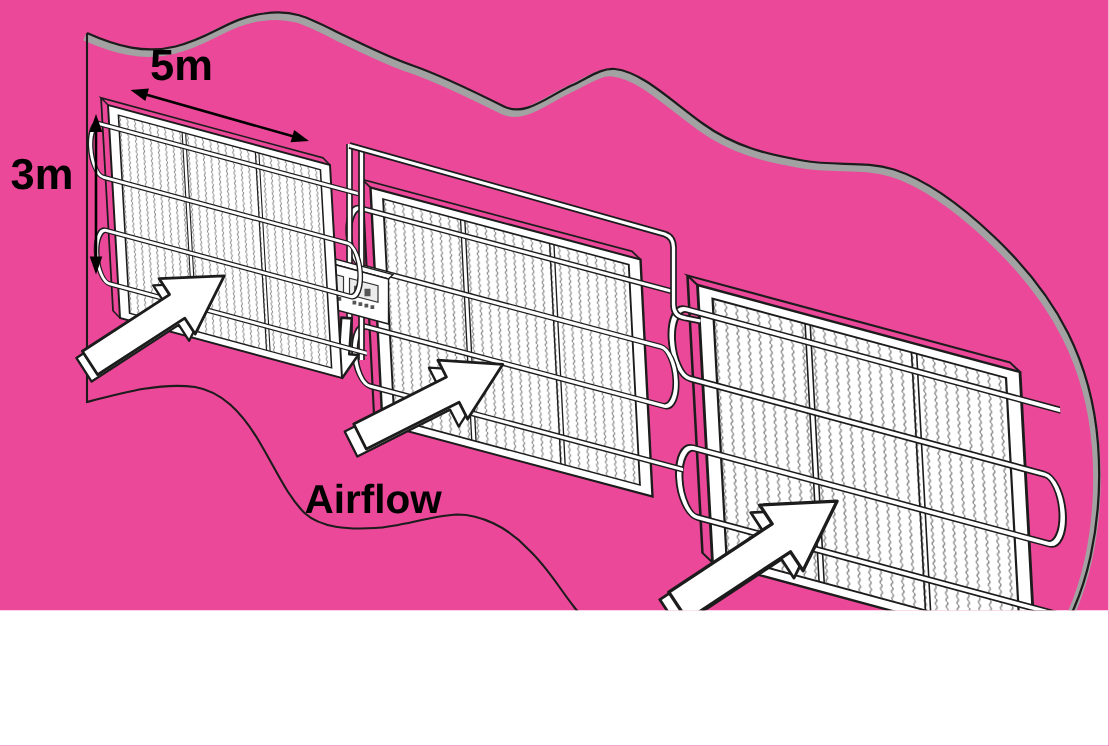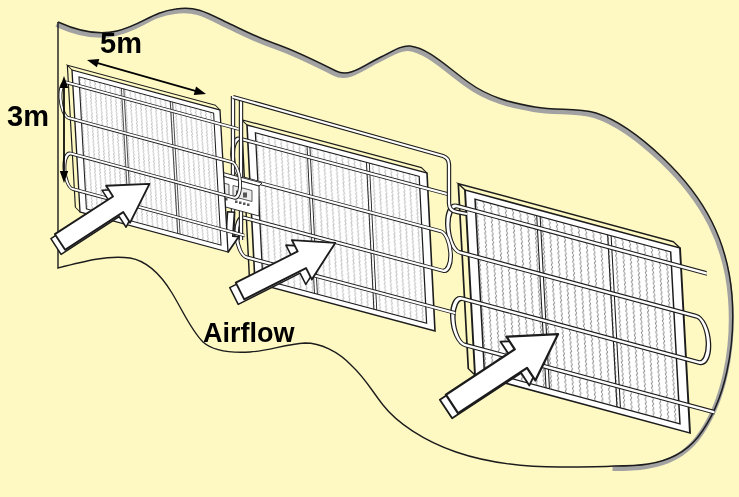--- a/index.html
+++ b/index.html
@@ -1,16 +1,16 @@
 <!DOCTYPE html>
 <html><head>
 <meta charset="utf-8">
 <style>
   html,body{margin:0;padding:0;background:#ffffff;}
-  #stage{position:relative;width:739px;height:497px;background:#fef9c3;overflow:hidden;
+  #stage{position:relative;width:739px;height:407px;background:#ec4899;overflow:hidden;
          font-family:"Liberation Sans",sans-serif;}
   svg{display:block;}
   
   .ln{stroke:#1c1c1c;stroke-width:0.8;fill:none;}
   .frame{stroke:#1c1c1c;stroke-width:0.9;fill:#ffffff;}
   .inner{stroke:#1c1c1c;stroke-width:0.7;}
   .mull{stroke:#1c1c1c;stroke-width:0.5;fill:none;}
   .panel-tube-out{fill:none;stroke:#1c1c1c;stroke-width:2.6;}
   .panel-tube-in{fill:none;stroke:#ffffff;stroke-width:1.4;}
   .tube-out{fill:none;stroke:#1c1c1c;stroke-width:4.4;stroke-linejoin:round;}

